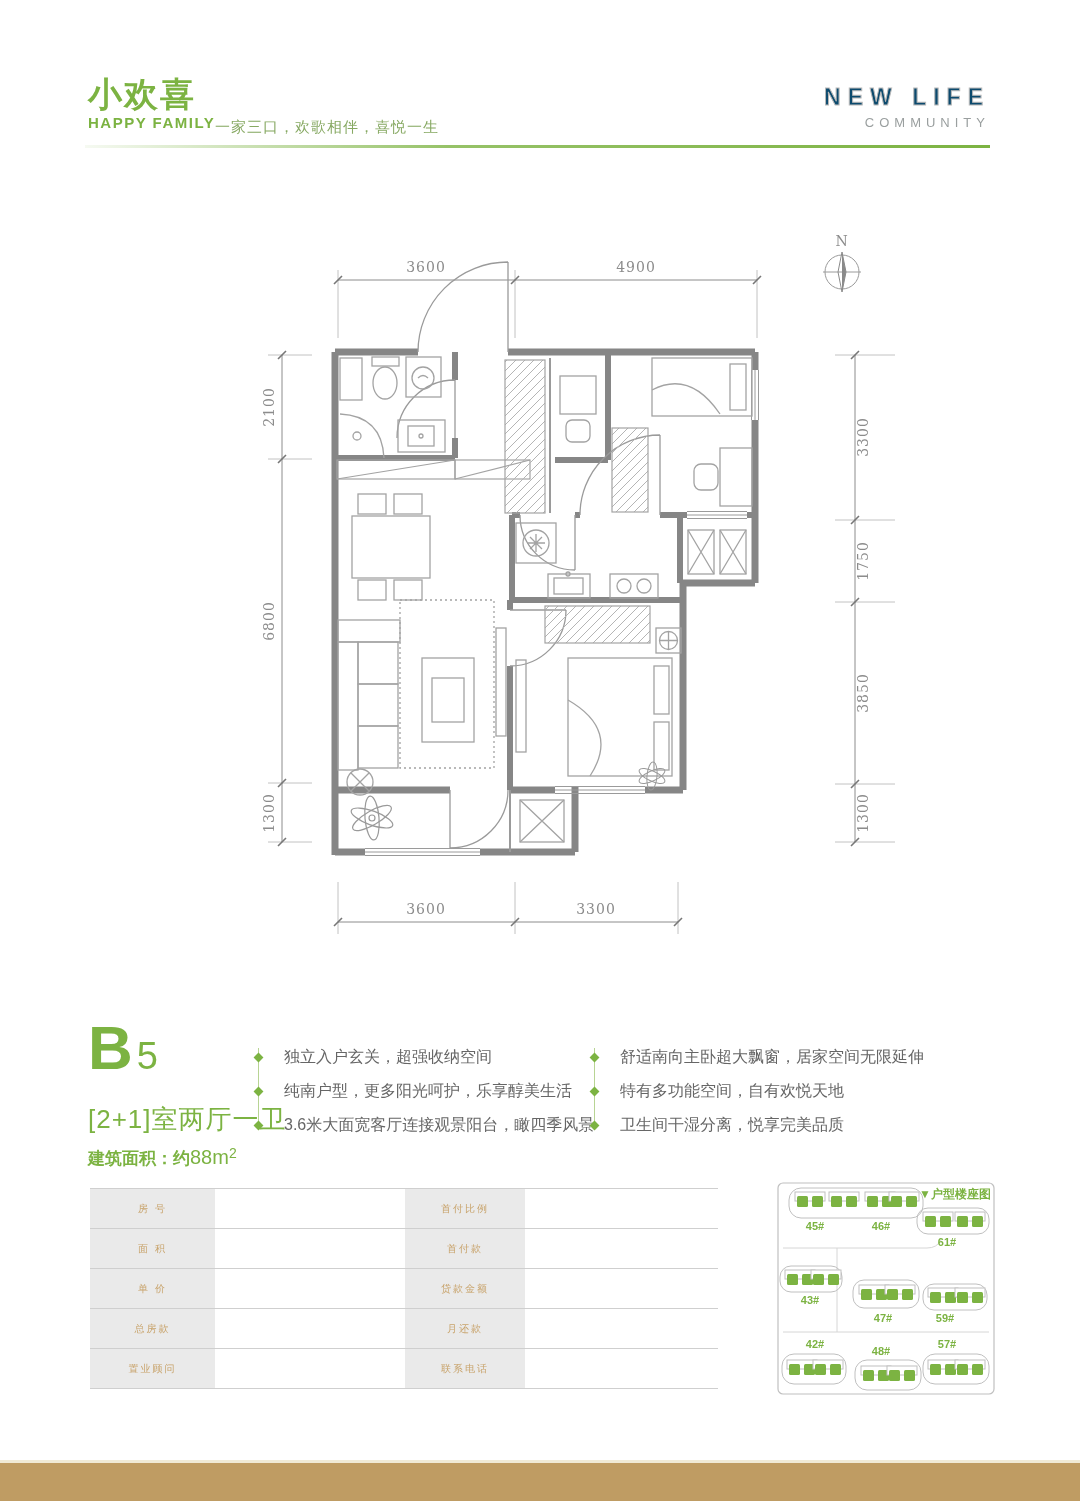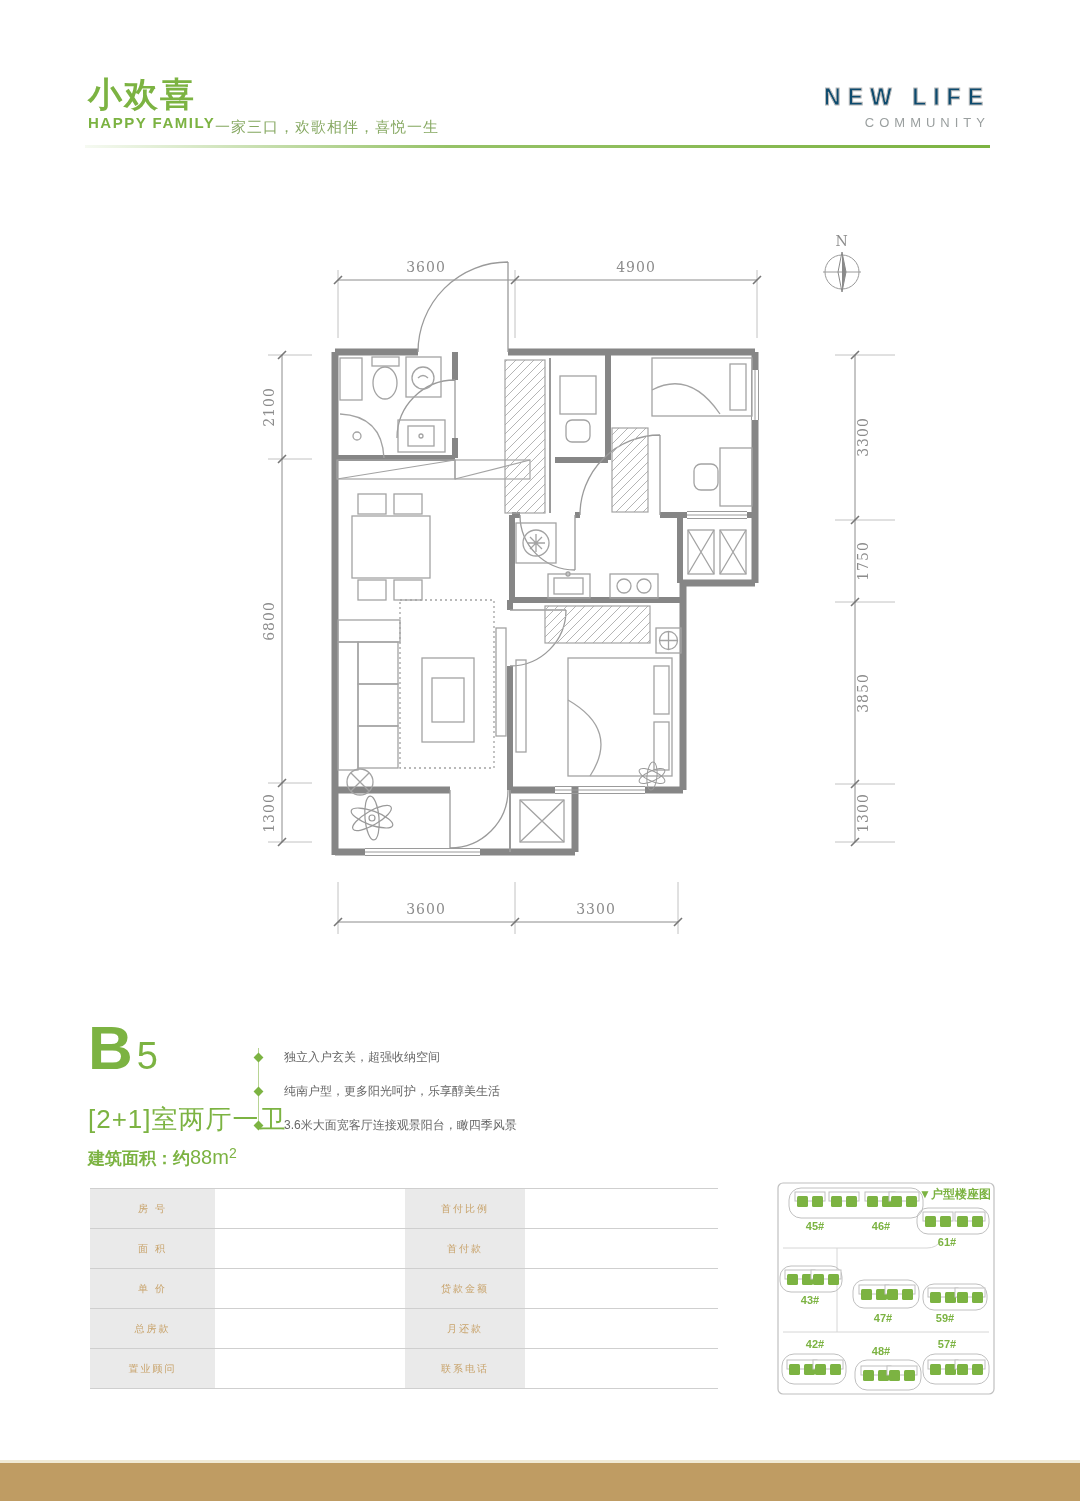--- a/index.html
+++ b/index.html
@@ -30,21 +30,21 @@
   .unit-layout{font-size:26px;color:#7cb342;margin-top:8px;letter-spacing:1px;}
   .unit-area{margin-top:8px;color:#7cb342;}
   .unit-area .lbl{font-size:17px;font-weight:bold;}
   .unit-area .val{font-size:20px;}
   .unit-area sup{font-size:14px;}
 
   .features{position:absolute;top:1040px;margin:0;padding:0;list-style:none;}
   .features.left{left:258px;width:330px;}
   .features.right{left:594px;width:340px;}
   .features:before{content:'';position:absolute;left:0;top:8px;bottom:12px;width:1px;background:#b8d494;}
-  .features li{position:relative;padding-left:26px;font-size:12px;color:#666;line-height:34px;white-space:nowrap;}
+  .features li{position:relative;padding-left:26px;font-size:16px;color:#666;line-height:34px;white-space:nowrap;}
   .features li:before{content:'';position:absolute;left:-3px;top:14px;width:7px;height:7px;background:#7cb342;transform:rotate(45deg);}
 
   
   .formtable{position:absolute;left:90px;top:1188px;width:628px;border-top:1px solid #cfcfcf;}
   .formrow{display:grid;grid-template-columns:125px 190px 120px 193px;height:39px;border-bottom:1px solid #cfcfcf;}
   .formrow .label{background:#eaeaea;color:#c8a36b;font-size:10px;display:flex;align-items:center;justify-content:center;letter-spacing:2px;}
   .formrow .value{background:#fff;}
 
   
   .sitemap{position:absolute;left:777px;top:1182px;}
@@ -276,20 +276,25 @@
     <div class="unit-area">
       <span class="lbl">建筑面积：约</span><span class="val">88m</span><sup>2</sup>
     </div>
   </div>
 
   <ul class="features left">
     <li>独立入户玄关，超强收纳空间</li>
     <li>纯南户型，更多阳光呵护，乐享醇美生活</li>
     <li>3.6米大面宽客厅连接观景阳台，瞰四季风景</li>
   </ul>
+  <ul class="features right">
+    <li>舒适南向主卧超大飘窗，居家空间无限延伸</li>
+    <li>特有多功能空间，自有欢悦天地</li>
+    <li>卫生间干湿分离，悦享完美品质</li>
+  </ul>
 
   <div class="formtable">
     <div class="formrow">
       <div class="label">房 号</div>
       <div class="value"></div>
       <div class="label">首付比例</div>
       <div class="value"></div>
     </div>
     <div class="formrow">
       <div class="label">面 积</div>

